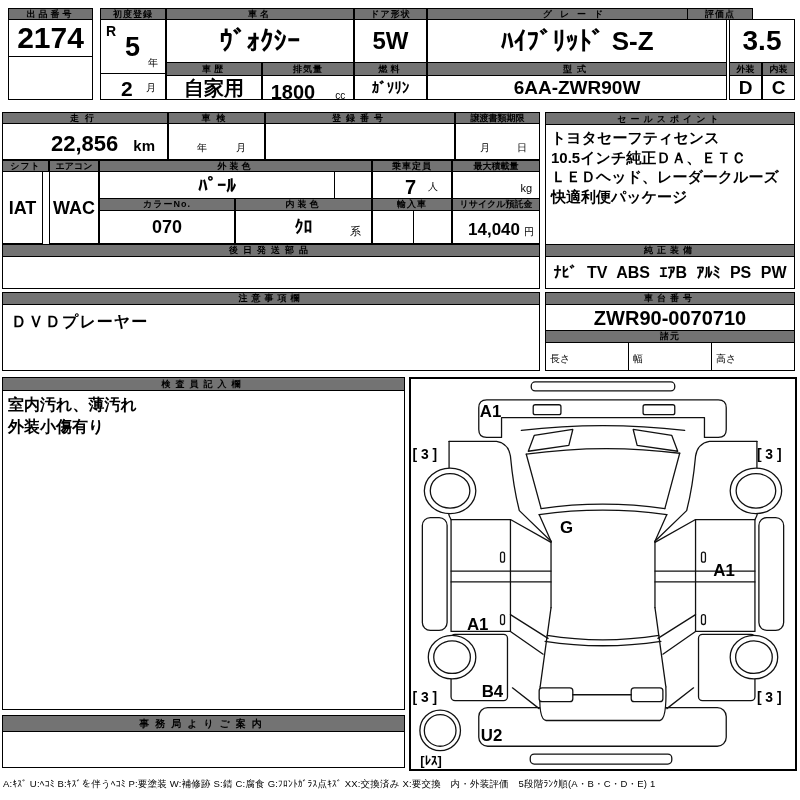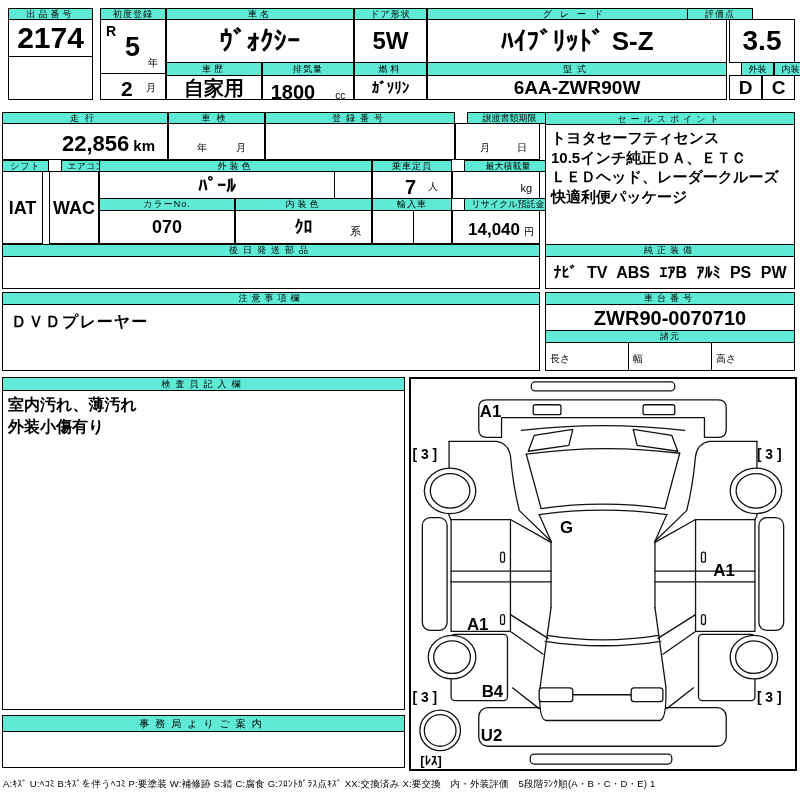--- a/index.html
+++ b/index.html
@@ -2,24 +2,24 @@
 <html><head>
 <meta charset="utf-8">
 <style>
   html,body{margin:0;padding:0;}
   body{
     width:800px;height:800px;position:relative;background:#ffffff;
     font-family:"Liberation Sans","DejaVu Sans",sans-serif;color:#000;
     overflow:hidden;
   }
   .cell{position:absolute;box-sizing:border-box;border:1px solid #000;background:#fff;}
-  .hdr{background:#5eead4;display:flex;align-items:center;justify-content:center;
-       font-size:9px;letter-spacing:3px;font-weight:400;line-height:1;}
+  .hdr{background:#737373;display:flex;align-items:center;justify-content:center;
+       font-size:9px;letter-spacing:3px;font-weight:700;line-height:1;}
   .tight{letter-spacing:1px;}
-  .tight0{letter-spacing:0;margin-left:12px;}
+  .tight0{letter-spacing:0;}
   .val{display:flex;align-items:center;justify-content:center;font-weight:700;line-height:1;}
   .val-left{display:flex;align-items:flex-start;justify-content:flex-start;font-weight:700;}
   .unit{font-weight:400;}
   .baseline{align-items:baseline;padding-top:6px;}
   .abs{position:absolute;}
   .saleslines{font-weight:700;font-size:15px;line-height:19.5px;padding:3px 2px 0 5px;white-space:nowrap;overflow:hidden;}
   .legend{position:absolute;left:3px;top:778px;width:794px;font-size:9.5px;
           white-space:nowrap;font-weight:400;letter-spacing:0.2px;}
   svg text{font-family:"Liberation Sans","DejaVu Sans",sans-serif;font-weight:700;fill:#000;}
 </style>
@@ -62,21 +62,21 @@
 <div class="cell val" style="left:427px;top:75px;width:300px;height:25px;font-size:19px">6AA-ZWR90W</div>
 
 <div class="cell hdr tight" style="left:687px;top:8px;width:66px;height:12px">評価点</div>
 <div class="cell val" style="left:729px;top:19px;width:66px;height:44px;font-size:28px">3.5</div>
 <div class="cell hdr tight0" style="left:729px;top:62px;width:33px;height:14px">外装</div>
 <div class="cell hdr tight0" style="left:762px;top:62px;width:33px;height:14px">内装</div>
 <div class="cell val" style="left:729px;top:75px;width:33px;height:25px;font-size:19px">D</div>
 <div class="cell val" style="left:762px;top:75px;width:33px;height:25px;font-size:19px">C</div>
 
 <div class="cell hdr" style="left:2px;top:112px;width:166px;height:12px;letter-spacing:6px">走行</div>
-<div class="cell val baseline" style="left:2px;top:123px;width:166px;height:37px;justify-content:flex-end;padding-right:12px;gap:4px;padding-top:9px">
+<div class="cell val baseline" style="left:2px;top:123px;width:166px;height:37px;justify-content:flex-end;padding-right:12px;gap:15px;padding-top:9px">
   <span style="font-size:22px">22,856</span>
   <span style="font-size:15px">km</span>
 </div>
 <div class="cell hdr" style="left:168px;top:112px;width:97px;height:12px;letter-spacing:6px">車検</div>
 <div class="cell" style="left:168px;top:123px;width:97px;height:37px">
   <span class="abs" style="left:28px;bottom:4px;font-size:10px">年</span>
   <span class="abs" style="right:18px;bottom:4px;font-size:10px">月</span>
 </div>
 <div class="cell hdr" style="left:265px;top:112px;width:190px;height:12px;letter-spacing:5px">登録番号</div>
 <div class="cell" style="left:265px;top:123px;width:190px;height:37px"></div>

